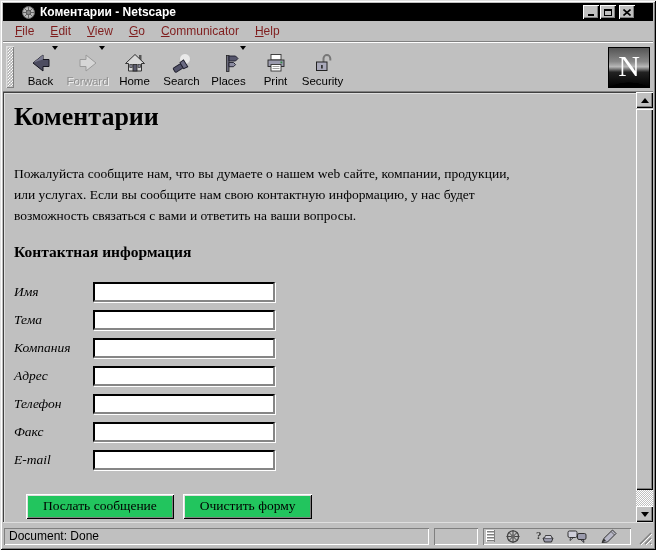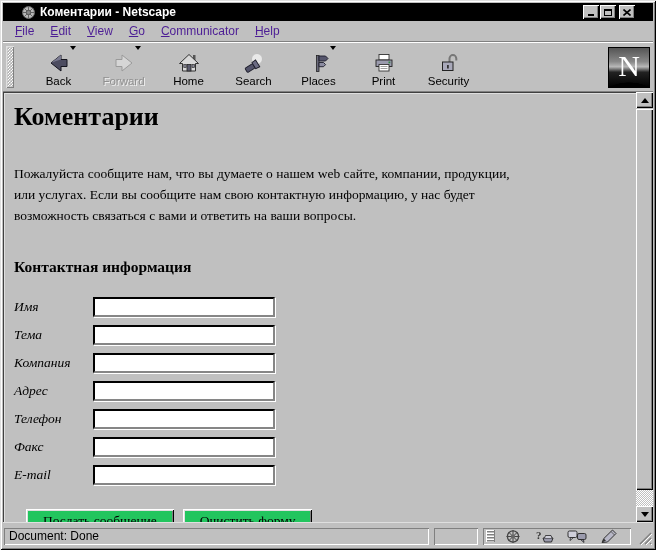--- a/index.html
+++ b/index.html
@@ -30,27 +30,27 @@
     display:flex; align-items:center; justify-content:center; position:relative;
   }
   .winbtn.close { margin-left:2px; }
   .glyph-min { width:6px; height:2px; background:#000; margin-top:6px; }
   .glyph-max { width:8px; height:7px; border:1px solid #000; border-top:2px solid #000; box-sizing:border-box; }
   
   .menubar {
     height:20px; flex:0 0 20px; display:flex; align-items:center;
     padding-left:4px; font-size:12px; border-bottom:1px solid #808080;
   }
-  .menu-item { display:inline-block; padding:2px 8px 3px 8px; color:#4c1d95; }
+  .menu-item { display:inline-block; padding:2px 8px 3px 8px; color:#7f1d1d; }
   .menu-item::first-letter { text-decoration:underline; }
   
   .toolbar {
     height:46px; flex:0 0 46px; display:flex; align-items:stretch;
     border-top:1px solid #fff; border-bottom:1px solid #808080;
-    padding:1px 3px 1px 2px; position:relative;gap:18px;
+    padding:1px 3px 1px 2px; position:relative;
   }
   .grip {
     width:8px; margin:2px 3px 2px 1px;
     background-image: linear-gradient(45deg,#fff 25%,transparent 25%,transparent 75%,#fff 75%),
                       linear-gradient(45deg,#fff 25%,transparent 25%,transparent 75%,#fff 75%);
     background-size:3px 3px; background-position:0 0,1.5px 1.5px; background-color:#b0b0b0;
     box-shadow: inset 1px 1px 0 #dfdfdf, inset -1px -1px 0 #808080;
   }
   .tbtn {
     width:47px; display:flex; flex-direction:column; align-items:center;
@@ -78,21 +78,21 @@
   .content-wrap { flex:1 1 auto; min-height:0; display:flex; }
   .page {
     flex:1; background:#c0c0c0; overflow:hidden;
     border-top:1px solid #404040; border-left:1px solid #404040;
     box-shadow: inset 1px 1px 0 #dfdfdf;
     padding:0 8px 0 10px;
     font-family:"Liberation Serif", serif; color:#000;
   }
   .page h1 { margin:9px 0 0 0; font-size:26px; line-height:30px; font-weight:bold; }
   .intro { margin-top:31px; font-size:13.5px; line-height:21px; }
-  .section-h { margin-top:32px; font-size:15.5px; font-weight:bold; }
+  .section-h { margin-top:17px; font-size:15.5px; font-weight:bold; }
   .form-area { margin-top:21px; }
   .frow { display:flex; align-items:center; height:20px; margin-bottom:8px; }
   .flabel { width:74px; text-align:left; font-style:italic; font-size:13.5px; margin-right:5px; white-space:nowrap; }
   .field {
     width:182px; height:20px; box-sizing:border-box; background:#fff;
     border:2px solid; border-color:#000 #868686 #868686 #000;
     box-shadow:1px 1px 0 #fff; font-family:"Liberation Serif", serif; font-size:13px; padding:0 2px;
   }
   .btnrow { margin:24px 0 0 12px; display:flex; gap:9px; }
   .btn95 {

